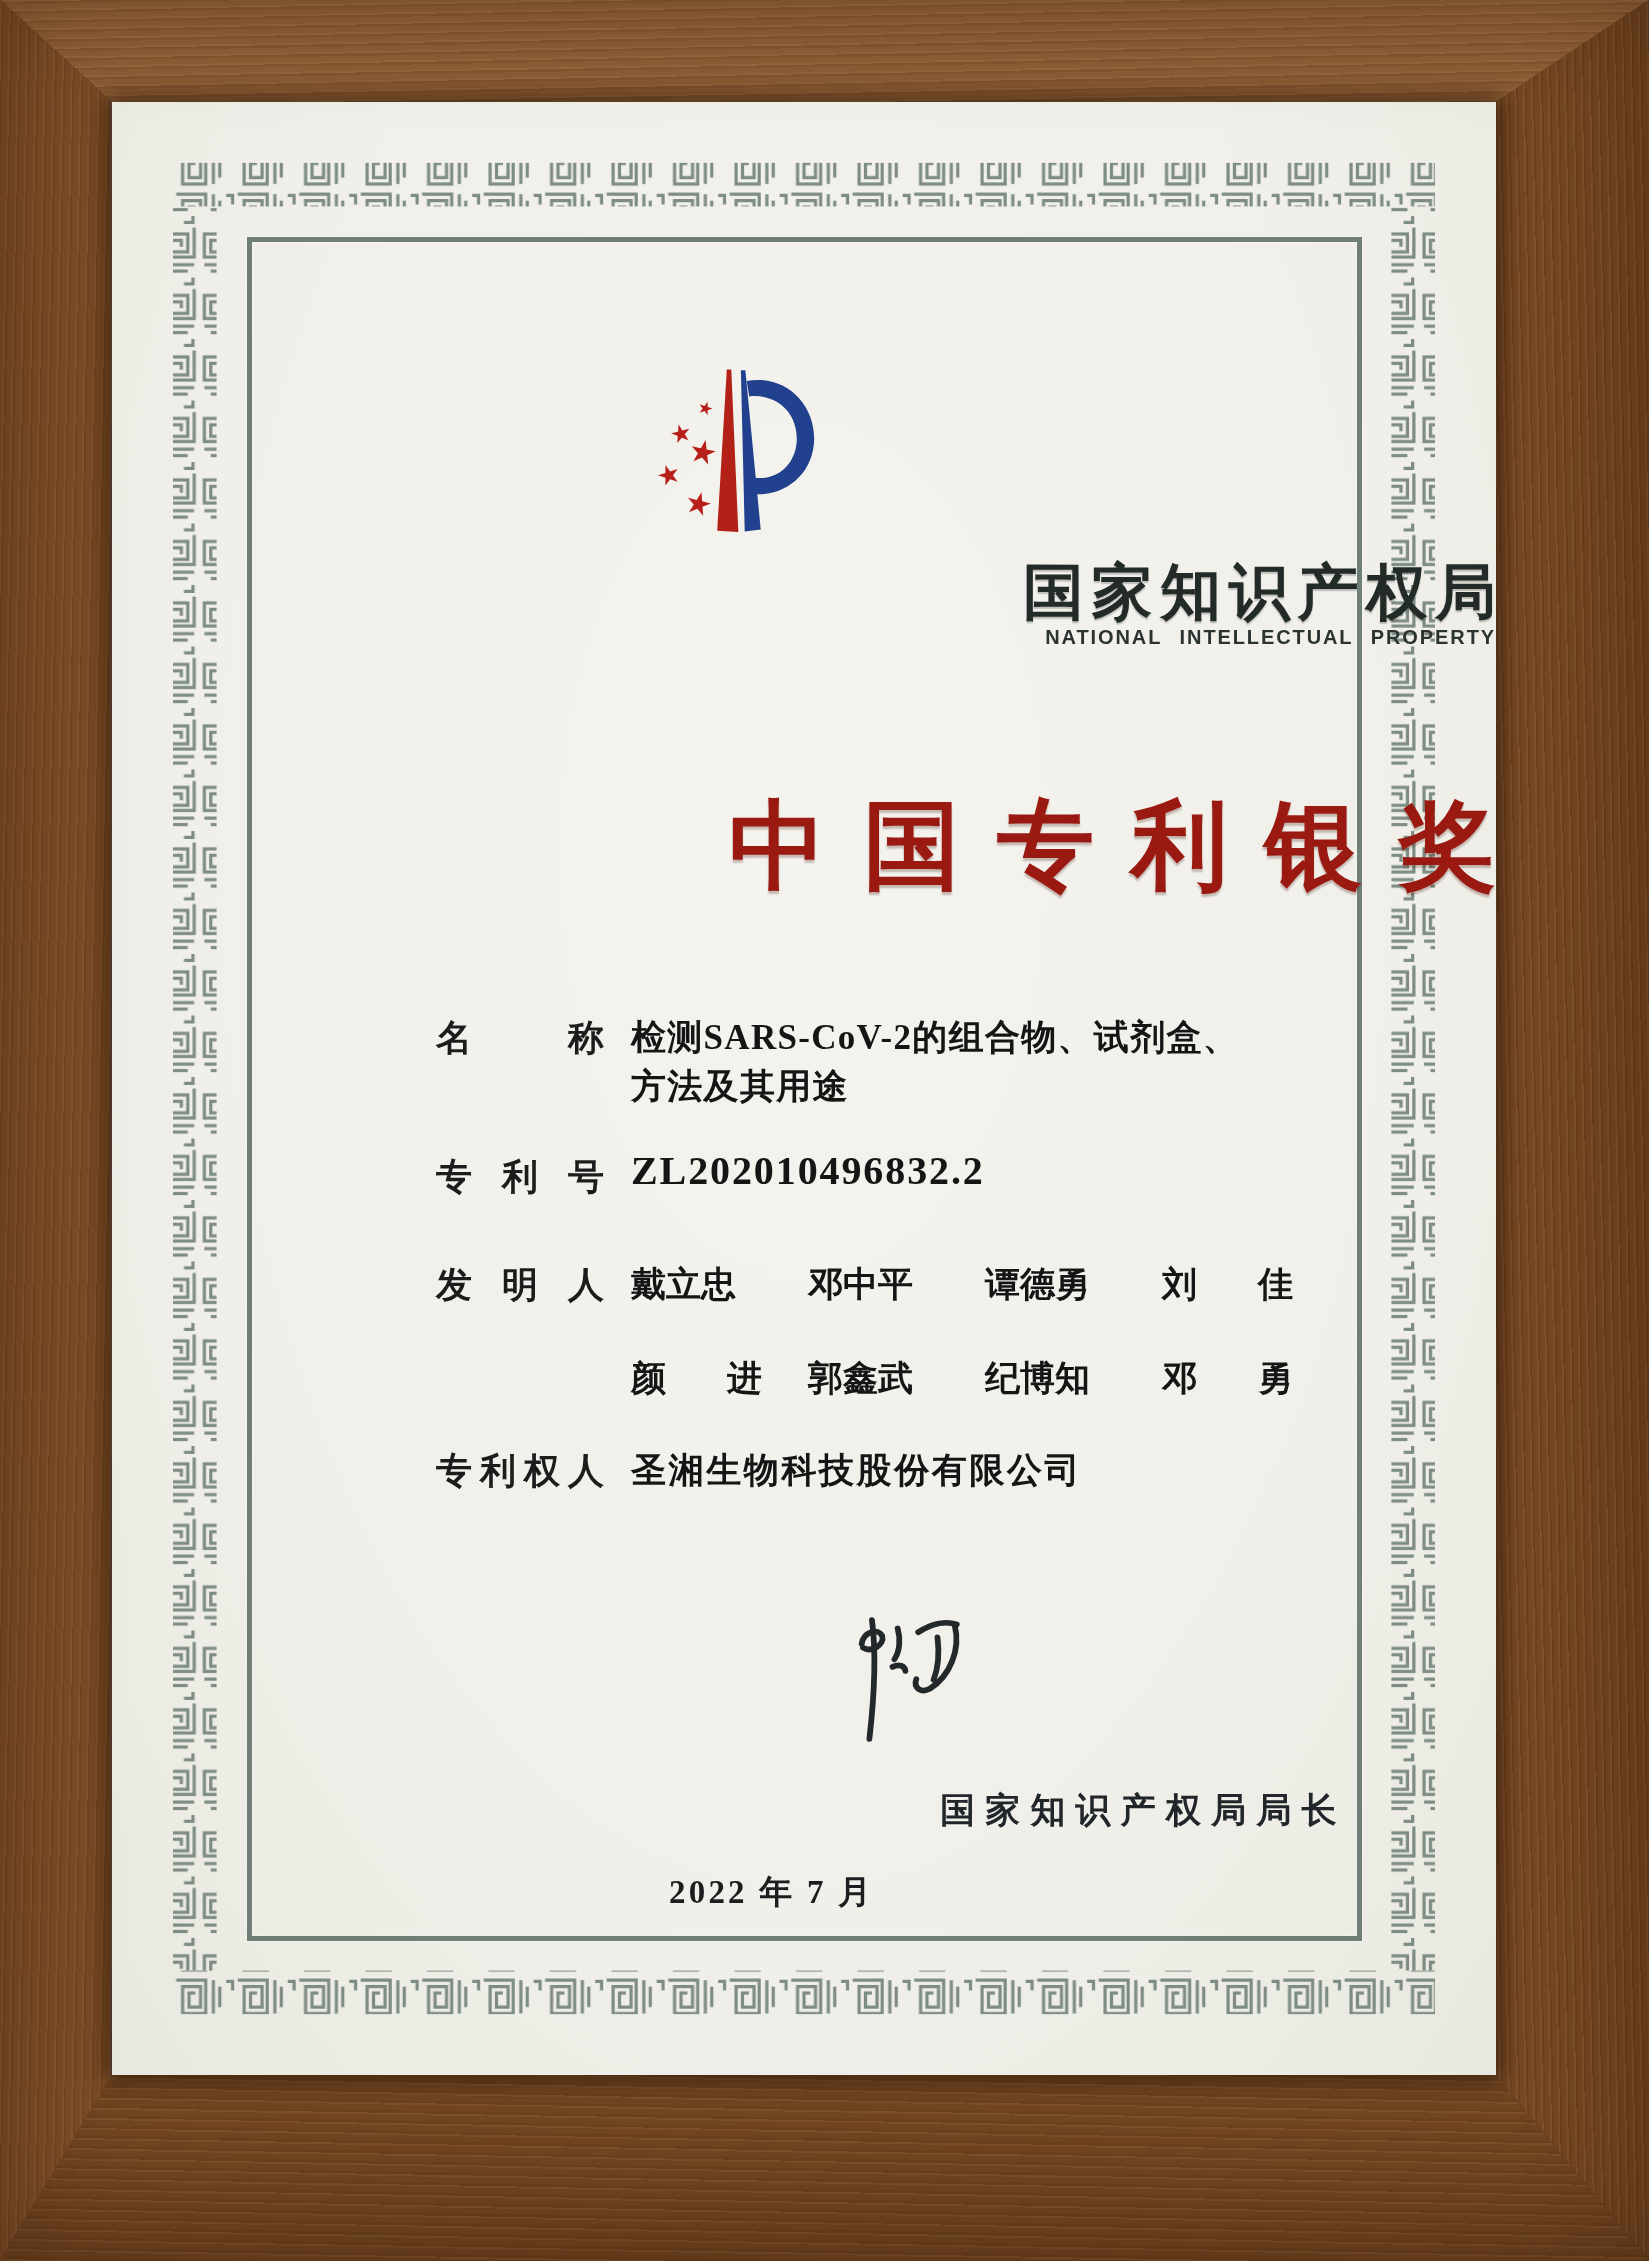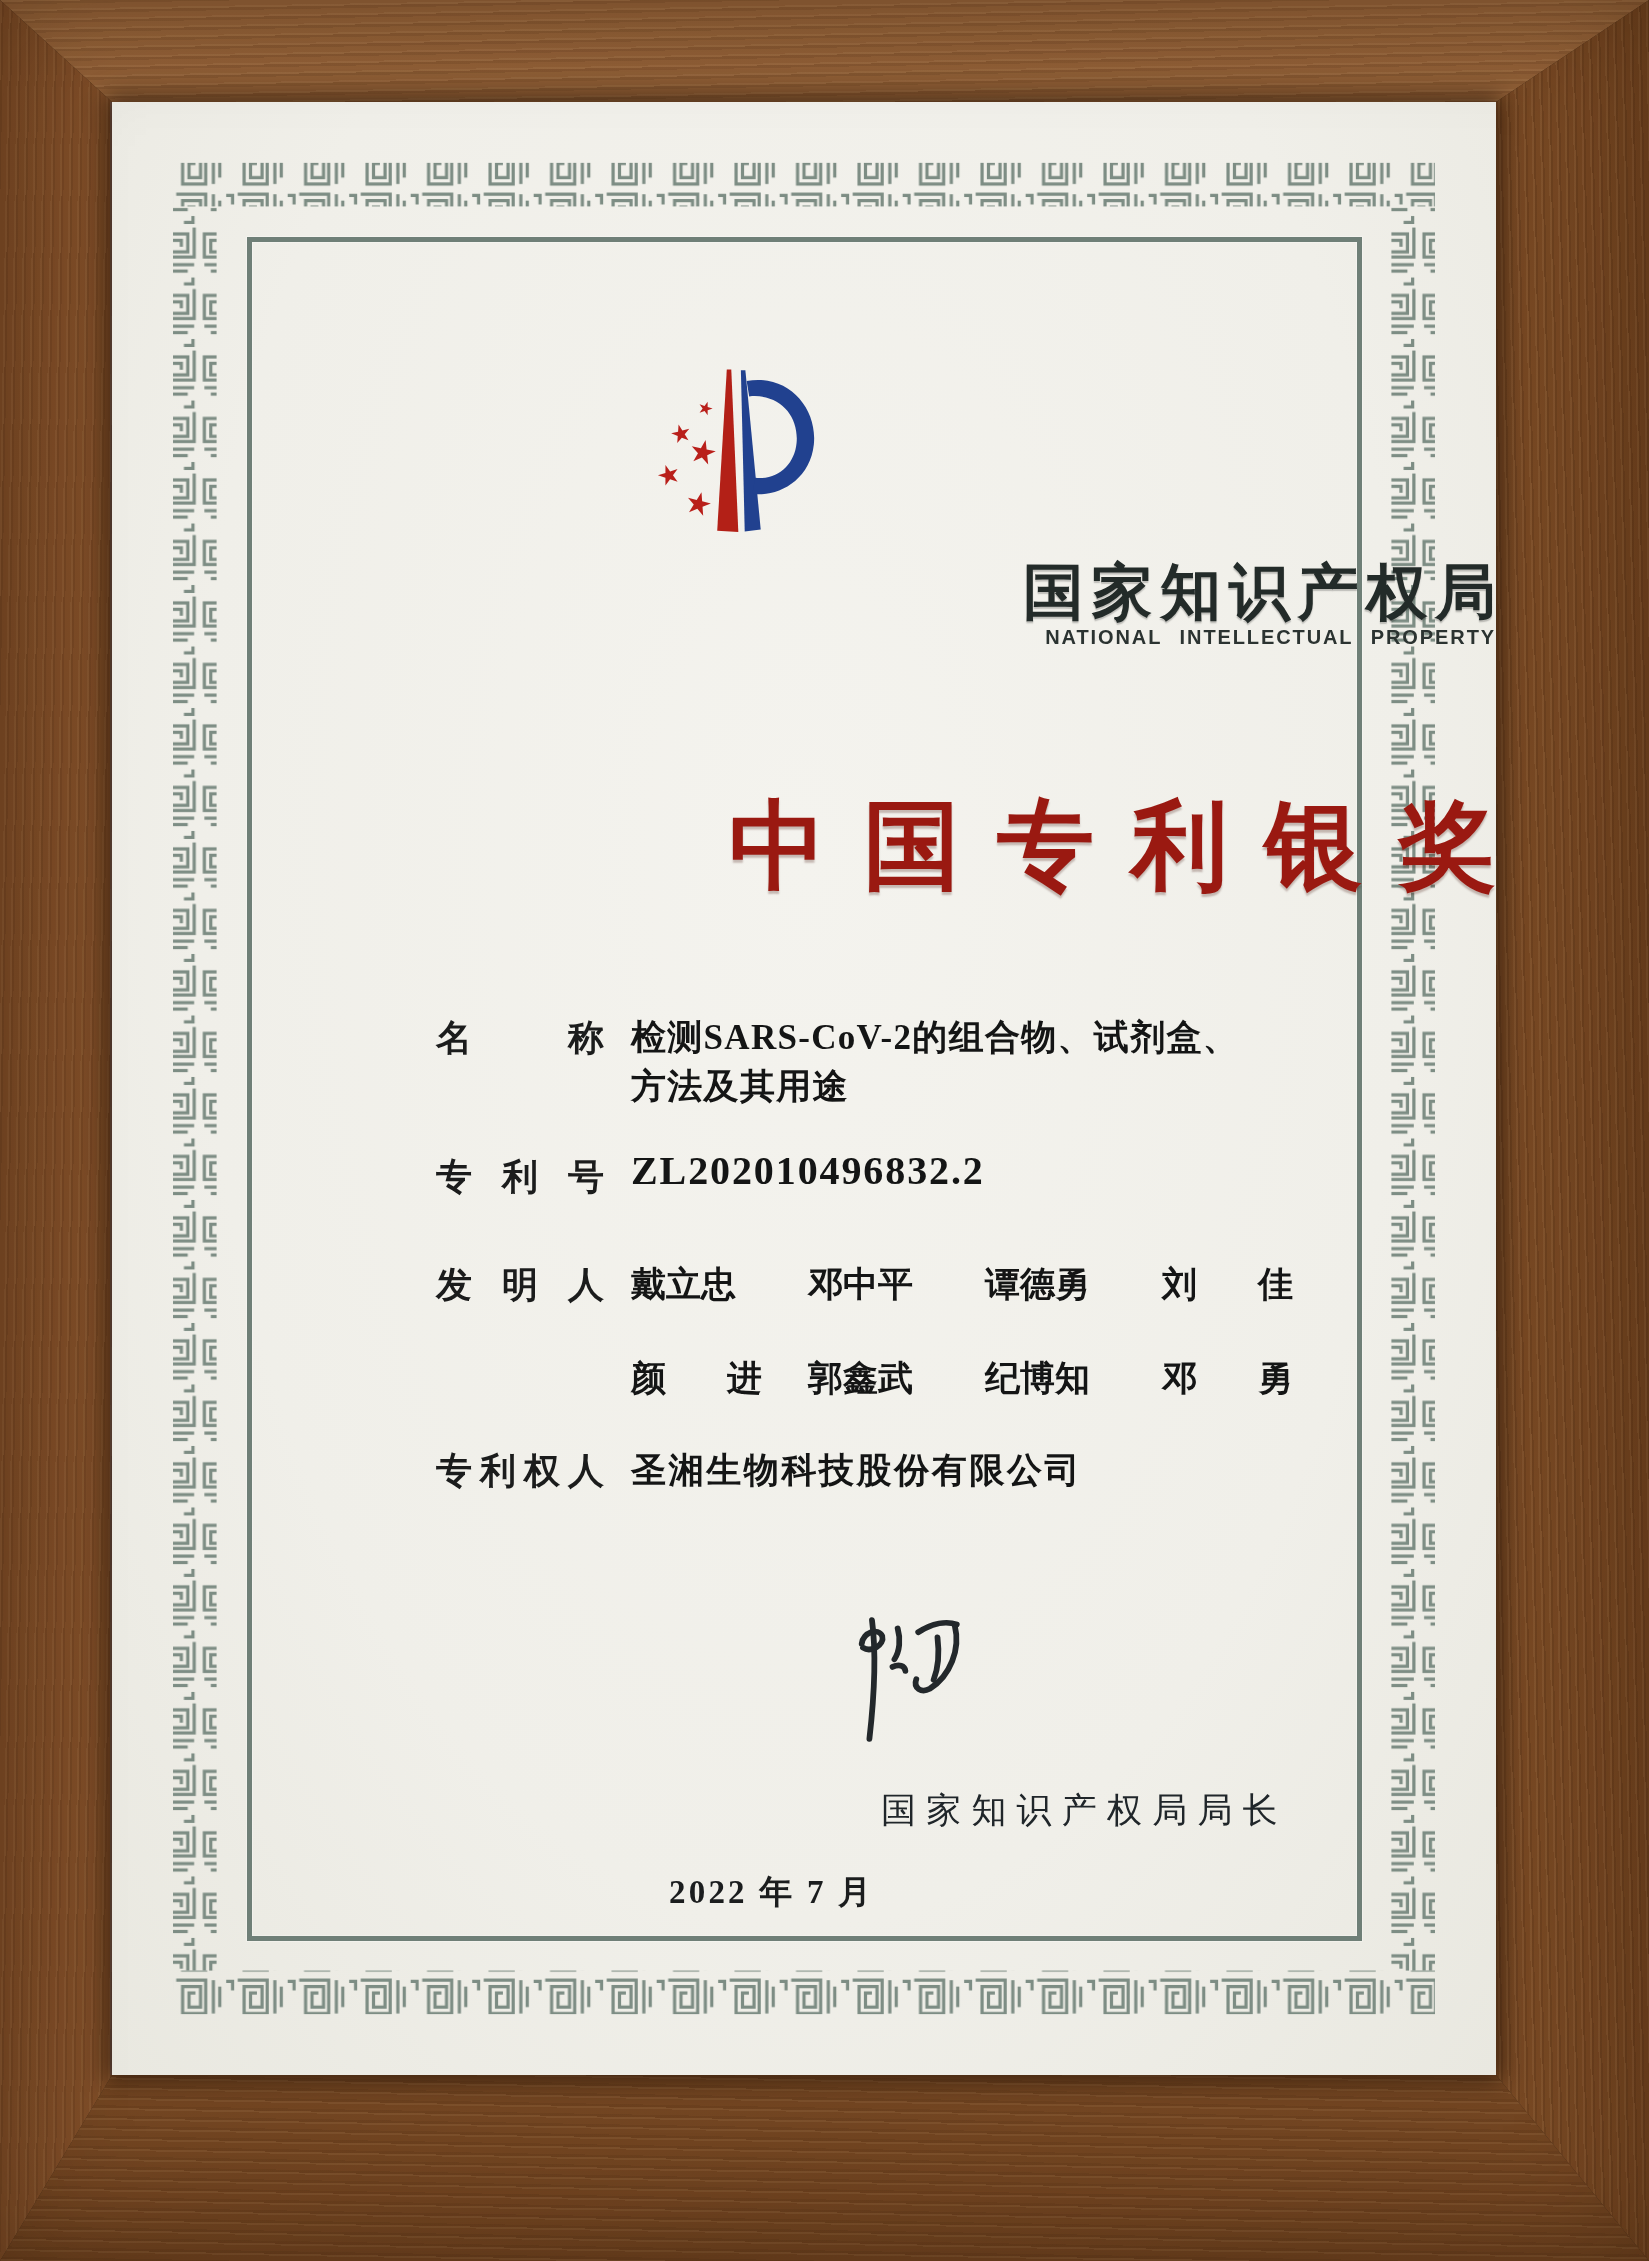--- a/index.html
+++ b/index.html
@@ -50,21 +50,21 @@
   .field-label{position:absolute;left:282px;width:168px;font-size:36px;font-weight:600;color:#1b1c1c;
     font-family:"Liberation Serif",serif;text-align:justify;text-align-last:justify;margin-left:42px;}
   .field-value{position:absolute;left:519px;font-size:35px;font-weight:600;color:#141515;
     font-family:"Liberation Serif",serif;letter-spacing:1.3px;white-space:nowrap;}
   .patent-no{font-size:40px;letter-spacing:1.9px;font-weight:600;}
   .inv-row{position:absolute;left:519px;display:flex;}
   .inv-col{width:177px;flex:0 0 177px;}
   .inv-name{display:inline-block;font-size:35px;font-weight:600;color:#141515;
     font-family:Liberation Mono, monospace;}
   .inv-name.spread{width:131px;text-align:justify;text-align-last:justify;}
-  .signer-title{position:absolute;left:769px;top:1685px;font-size:35px;font-weight:400;
+  .signer-title{position:absolute;left:828px;top:1685px;font-size:35px;font-weight:700;
     letter-spacing:10.2px;color:#20262a;font-family:"Liberation Serif",serif;white-space:nowrap;}
   .issue-date{position:absolute;left:557px;top:1768px;font-size:33px;font-weight:600;
     letter-spacing:3.2px;color:#1b1d1e;font-family:"Liberation Serif",serif;white-space:nowrap;}
   .logo-svg{position:absolute;left:538px;top:256px;}
   .sig-svg{position:absolute;left:724px;top:1502px;}
 </style>
 </head>
 <body>
 
 <div class="scene">

